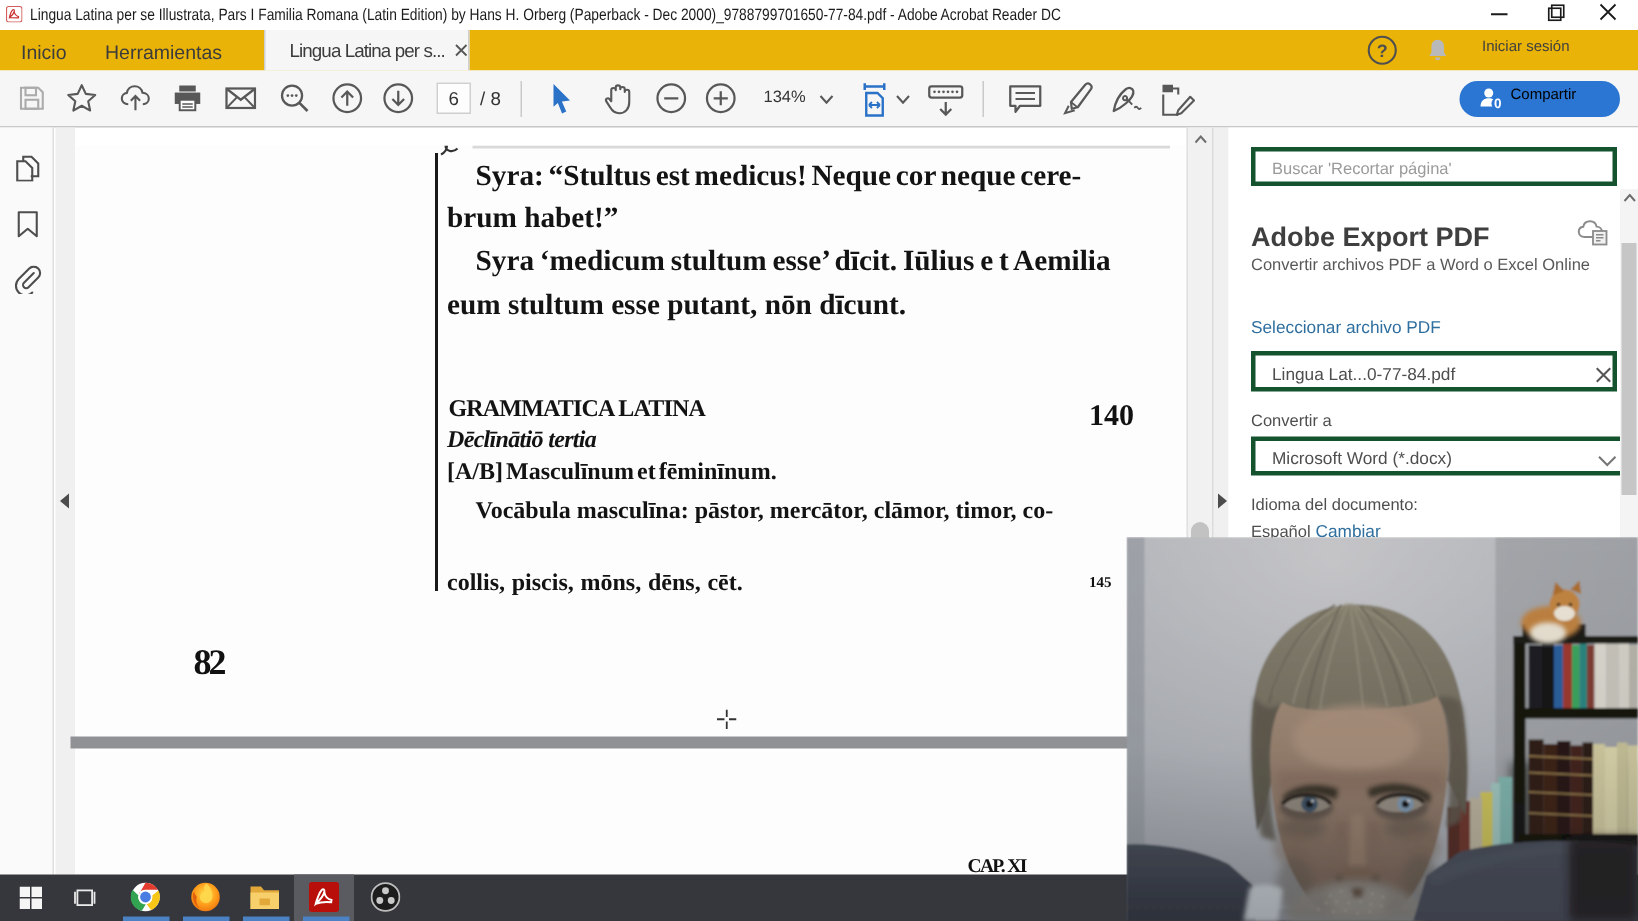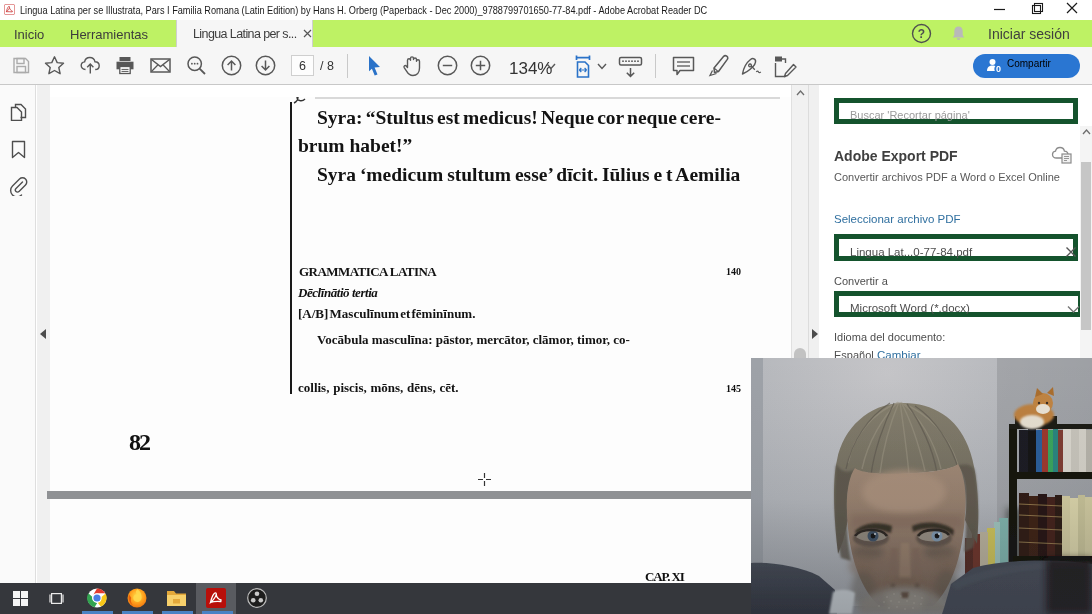--- a/index.html
+++ b/index.html
@@ -5,45 +5,45 @@
   * { margin:0; padding:0; box-sizing:border-box; }
   html,body { width:1092px; height:614px; overflow:hidden; font-family:"Liberation Sans", sans-serif; }
   #app { position:relative; width:1060px; height:614px; background:#fff; }
   .abs { position:absolute; }
 
   
   #titlebar { position:absolute; left:0; top:0; width:1092px; height:20px; background:#ffffff; }
   #titletext { position:absolute; left:20px; top:4px; font-size:11px; color:#1b1b1b; white-space:nowrap; transform:scaleX(0.835); transform-origin:0 0; }
 
   
-  #tabbar { position:absolute; left:0; top:20px; width:1092px; height:27px; background:#bef264; }
+  #tabbar { position:absolute; left:0; top:20px; width:1092px; height:27px; background:#eab308; }
   .tabtxt { position:absolute; top:7px; font-size:13px; color:#3c3c3c; white-space:nowrap; }
   #activetab { position:absolute; left:176px; top:0; width:137px; height:27px; background:#f6f6f6; border-left:1px solid #cfcfcf; border-right:1px solid #cfcfcf;text-align:center; }
 
   
   #toolbar { position:absolute; left:0; top:47px; width:1092px; height:38px; background:#f6f6f6; border-bottom:1px solid #c8c8c8; }
   .ticon { position:absolute; top:0; }
 
   
   #sidebar { position:absolute; left:0; top:85px; width:36px; height:498px; background:#fafafa; border-right:1px solid #dedede; }
   #gutterL { position:absolute; left:37px; top:85px; width:13px; height:498px; background:#f0f0f0; }
   #docview { position:absolute; left:50px; top:97px; width:741px; height:498px; background:#fdfdfd; }
   #docsb { position:absolute; left:791px; top:85px; width:17px; height:498px; background:#f1f1f1; border-left:1px solid #e0e0e0; }
   #gutterR { position:absolute; left:808px; top:85px; width:11px; height:498px; background:#f0f0f0; border-left:1px solid #dcdcdc; }
   #panel { position:absolute; left:819px; top:85px; width:273px; height:498px; background:#ffffff; }
   #panelsb { position:absolute; left:1080px; top:126px; width:12px; height:457px; background:#f4f4f4; }
 
   
   .pdfline { position:absolute; font-family:"Liberation Serif", serif; font-weight:600; color:#131313; white-space:nowrap; font-size:19.5px; }
-  .g { font-size:13px; }
+  .g { font-size:16px; }
   .num { font-family:"Liberation Serif", serif; font-weight:bold; color:#111; font-size:17px; position:absolute; }
 
   
   .ptxt { position:absolute; font-size:11px; color:#4e4e4e; white-space:nowrap; }
-  .pbox { position:absolute; background:#fff; border:5px solid #14532d;text-align:center; }
+  .pbox { position:absolute; background:#fff; border:3px solid #14532d;text-align:center; }
   .plink { position:absolute; font-size:11.5px; color:#2f6f9f; white-space:nowrap; }
 
   
   #taskbar { position:absolute; left:0; top:583px; width:1092px; height:31px; background:#35373c; }
 
   
   #webcam { position:absolute; left:751px; top:358px; width:341px; height:256px; }
 </style>
 </head>
 <body>
@@ -73,21 +73,21 @@
         </svg>
     </div>
     <svg class="abs" style="left:911px;top:3px" width="21" height="21" viewBox="0 0 21 21">
       <circle cx="10.5" cy="10.5" r="9" fill="none" stroke="#4f4f4f" stroke-width="1.4"></circle>
       <text x="10.5" y="15" font-size="12" font-weight="bold" fill="#4f4f4f" text-anchor="middle" font-family="Liberation Sans">?</text>
     </svg>
     <svg class="abs" style="left:950px;top:5px" width="17" height="17" viewBox="0 0 17 17">
       <path d="M8.5 1.5 C5.8 1.5 4.3 3.6 4.3 6 L4.3 10 L2.8 12.4 L14.2 12.4 L12.7 10 L12.7 6 C12.7 3.6 11.2 1.5 8.5 1.5 Z" fill="#b9b9b9"></path>
       <path d="M6.7 13.3 a1.8 1.8 0 0 0 3.6 0 Z" fill="#b9b9b9"></path>
     </svg>
-    <div style="position:absolute;left:988px;top:6px;font-size:14px;color:#3f3f3f">Iniciar sesión</div>
+    <div style="position:absolute;left:988px;top:6px;font-size:10px;color:#3f3f3f">Iniciar sesión</div>
   </div>
 
   <div id="toolbar">
 
     <svg class="ticon" style="left:12px;top:9px" width="19" height="19" viewBox="0 0 19 19">
       <path d="M2 2.5 H13.5 L16.5 5.5 V16.5 H2 Z" fill="none" stroke="#ababab" stroke-width="1.4"></path>
       <rect x="5" y="2.5" width="7" height="5" fill="none" stroke="#ababab" stroke-width="1.4"></rect>
       <rect x="5" y="10.5" width="8.5" height="6" fill="none" stroke="#ababab" stroke-width="1.4"></rect>
     </svg>
 
@@ -146,21 +146,21 @@
 
     <svg class="ticon" style="left:437px;top:8px" width="21" height="21" viewBox="0 0 21 21">
       <circle cx="10.5" cy="10.5" r="9.2" fill="none" stroke="#585858" stroke-width="1.5"></circle>
       <line x1="5.8" y1="10.5" x2="15.2" y2="10.5" stroke="#585858" stroke-width="1.5"></line>
     </svg>
 
     <svg class="ticon" style="left:470px;top:8px" width="21" height="21" viewBox="0 0 21 21">
       <circle cx="10.5" cy="10.5" r="9.2" fill="none" stroke="#585858" stroke-width="1.5"></circle>
       <path d="M5.8 10.5 H15.2 M10.5 5.8 V15.2" fill="none" stroke="#585858" stroke-width="1.5"></path>
     </svg>
-    <div class="abs" style="left:509px;top:12px;font-size:17px;color:#333">134%</div>
+    <div class="abs" style="left:509px;top:12px;font-size:11px;color:#333">134%</div>
     <svg class="ticon" style="left:546px;top:16px" width="10" height="7" viewBox="0 0 10 7">
         <path d="M1 1 L5 5.5 L9 1" fill="none" stroke="#585858" stroke-width="1.4"></path>
       </svg>
 
     <svg class="ticon" style="left:575px;top:7px" width="24" height="25" viewBox="0 0 24 25">
       <path d="M1.5 1.5 V6 M1.5 3.7 H14.5 M14.5 1.5 V6" fill="none" stroke="#2a72c8" stroke-width="1.7"></path>
       <path d="M2.5 8 H10 L13.5 11.5 V23 H2.5 Z" fill="none" stroke="#2a72c8" stroke-width="1.6"></path>
       <path d="M4.3 16 H11.6 M4.3 16 L6.3 14 M4.3 16 L6.3 18 M11.6 16 L9.6 14 M11.6 16 L9.6 18" fill="none" stroke="#2a72c8" stroke-width="1.2"></path>
     </svg>
     <svg class="ticon" style="left:597px;top:16px" width="10" height="7" viewBox="0 0 10 7">
@@ -242,22 +242,23 @@
     <svg class="abs" style="left:243px;top:0" width="520" height="10" viewBox="0 0 520 10">
       <path d="M4 0 C4 4 9 5 12 2 M5 0 C5 3 3 5 1 6" stroke="#333" stroke-width="1.4" fill="none"></path>
       <rect x="22" y="0" width="465" height="2" fill="#c9c9c9" opacity="0.7"></rect>
     </svg>
 
     <div class="abs" style="left:240px;top:5px;width:2px;height:292px;background:#1a1a1a"></div>
 
     <div class="pdfline" style="left:267px;top:10px;word-spacing:-1.7px">Syra: “Stultus est medicus! Neque cor neque cere-</div>
     <div class="pdfline" style="left:248px;top:38px">brum habet!”</div>
     <div class="pdfline" style="left:267px;top:67px;word-spacing:-1px">Syra ‘medicum stultum esse’ dīcit. Iūlius e t Aemilia</div>
+    <div class="pdfline" style="left:248px;top:96px">eum stultum esse putant, nōn dīcunt.</div>
     <div class="pdfline g" style="left:249px;top:167px;letter-spacing:-0.55px">GRAMMATICA LATINA</div>
-    <div class="num" style="left:676px;top:169px;font-size:10px">140</div>
+    <div class="num" style="left:676px;top:169px;font-size:20px">140</div>
     <div class="pdfline g" style="left:248px;top:188px;font-style:italic;letter-spacing:-0.45px">Dēclīnātiō tertia</div>
     <div class="pdfline g" style="left:248px;top:209px;word-spacing:-2px">[A/B] Masculīnum et fēminīnum.</div>
     <div class="pdfline g" style="left:267px;top:235px">Vocābula masculīna: pāstor, mercātor, clāmor, timor, co-</div>
     <div class="pdfline g" style="left:248px;top:283px;word-spacing:0.5px">collis, piscis, mōns, dēns, cēt.</div>
     <div class="num" style="left:676px;top:286px;font-size:10px">145</div>
     <div class="num" style="left:79px;top:332px;font-size:24px;letter-spacing:-2px">82</div>
 
     <div class="abs" style="left:-3px;top:394px;width:744px;height:8px;background:#8f9194"></div>
 
     <svg class="abs" style="left:428px;top:376px" width="13" height="13" viewBox="0 0 13 13">
@@ -275,21 +276,21 @@
   <div id="gutterR">
     <svg class="abs" style="left:2px;top:243px" width="8" height="12" viewBox="0 0 8 12">
         <path d="M1 1 L7 6 L1 11 Z" fill="#4c4c4c"></path>
       </svg>
   </div>
   <div id="panel">
 
     <div class="pbox" style="left:15px;top:13px;width:244px;height:26px">
       <div class="abs" style="left:11px;top:6px;font-size:11px;color:#9a9a9a">Buscar 'Recortar página'</div>
     </div>
-    <div class="abs" style="left:15px;top:63px;font-size:14px;font-weight:bold;color:#3f3f3f">Adobe Export PDF</div>
+    <div class="abs" style="left:15px;top:63px;font-size:18px;font-weight:bold;color:#3f3f3f">Adobe Export PDF</div>
     <svg class="abs" style="left:232px;top:61px" width="22" height="18" viewBox="0 0 22 18">
       <path d="M5.5 12 C3 12 1.5 10.5 1.5 8.5 C1.5 6.7 2.8 5.4 4.5 5.2 C4.9 3 6.7 1.5 9 1.5 C11.2 1.5 13 3 13.4 5.1 C15.4 5.2 17 6.6 17 8.6 C17 10.4 15.6 12 13.5 12 Z" fill="none" stroke="#8b8b8b" stroke-width="1.3"></path>
       <rect x="11" y="8" width="9" height="9" fill="#f1f1f1" stroke="#8b8b8b" stroke-width="1.2"></rect>
       <path d="M13 10.5 H18 M13 12.5 H18 M13 14.5 H16" stroke="#8b8b8b" stroke-width="0.9"></path>
     </svg>
     <div class="ptxt" style="left:15px;top:86px;color:#585858">Convertir archivos PDF a Word o Excel Online</div>
     <div class="plink" style="left:15px;top:128px">Seleccionar archivo PDF</div>
     <div class="pbox" style="left:15px;top:149px;width:244px;height:27px">
       <div class="abs" style="left:11px;top:7px;font-size:11.5px;color:#4e4e4e">Lingua Lat...0-77-84.pdf</div>
       <svg class="abs" style="left:226px;top:7px" width="12" height="12" viewBox="0 0 12 12">

